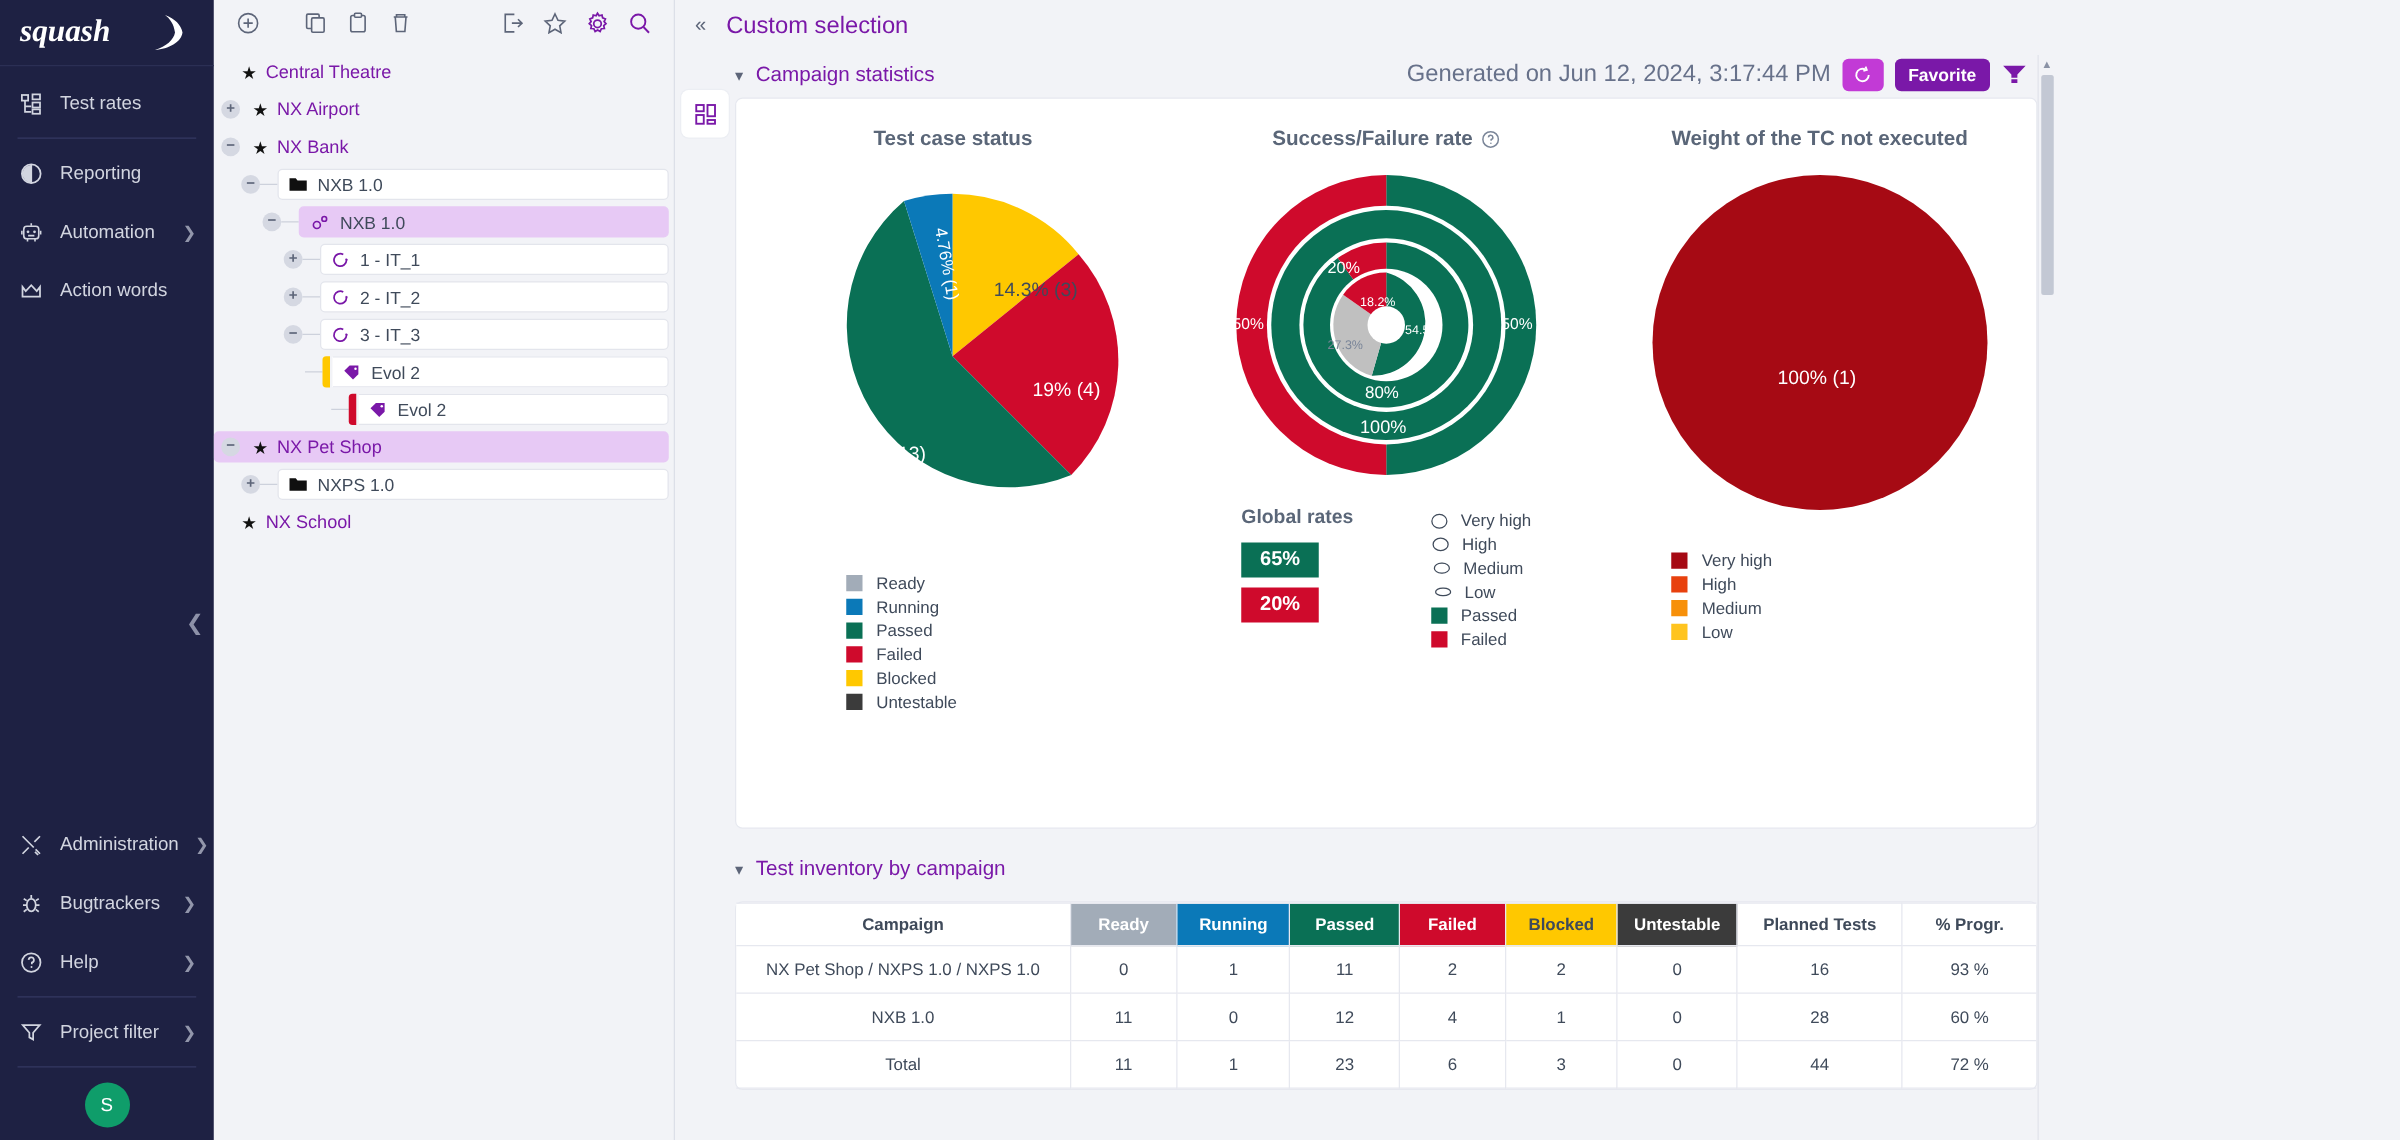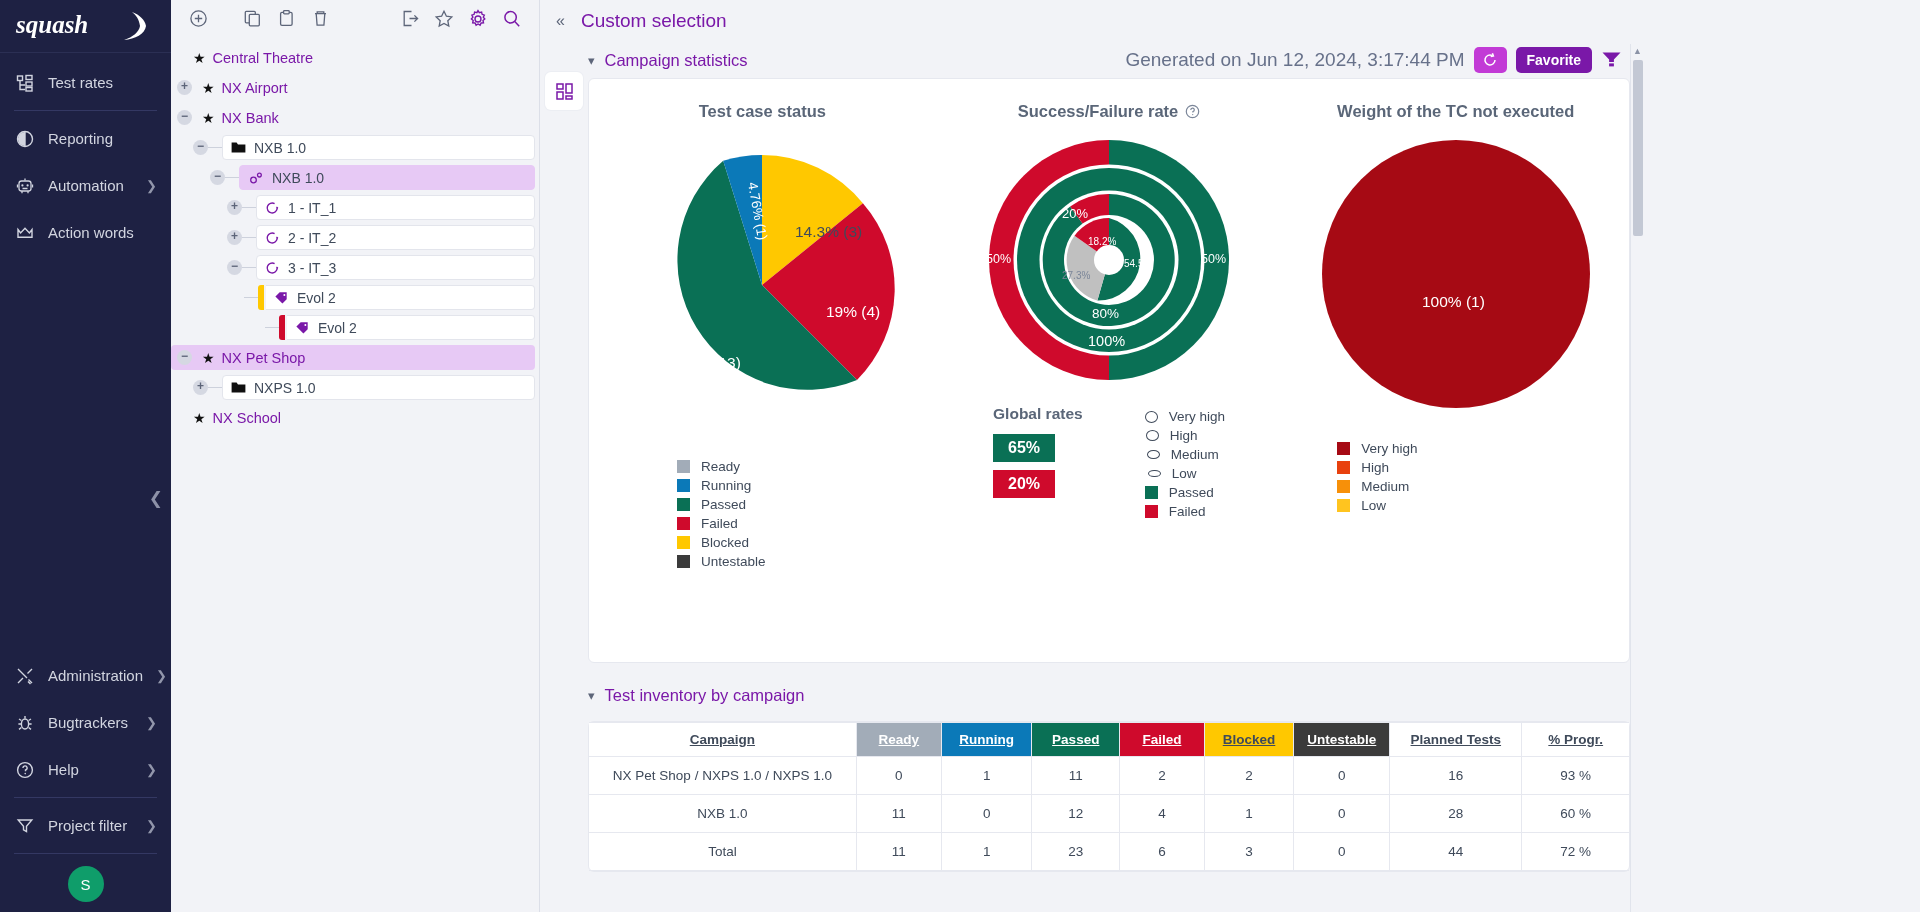--- a/index.html
+++ b/index.html
@@ -122,21 +122,21 @@
   .rate-chip {
     width:62px; height:28px; color:#fff; font-weight:bold; font-size:16px;
     display:flex; align-items:center; justify-content:center; margin-bottom:8px;
   }
 
   
   .tbl-card { margin-top:8px; }
   table { border-collapse:collapse; width:100%; font-size:13.5px; }
   thead th {
     height:34px; font-weight:bold; color:#3f4a5a; border:1px solid #e6e8ef;
-    text-align:center; padding:0 6px;text-decoration:underline;
+    text-align:center; padding:0 6px;
   }
   tbody td { height:38px; text-align:center; border:1px solid #e6e8ef; color:#3f4a5a; }
   .col-campaign { width:380px; }
   .col-num { width:104px; }
   .col-planned { width:172px; }
   .col-prog { width:140px; }
 
   
   .vscroll {
     position:absolute; right:0; top:44px; width:14px; bottom:0; background:#f2f3f7;

